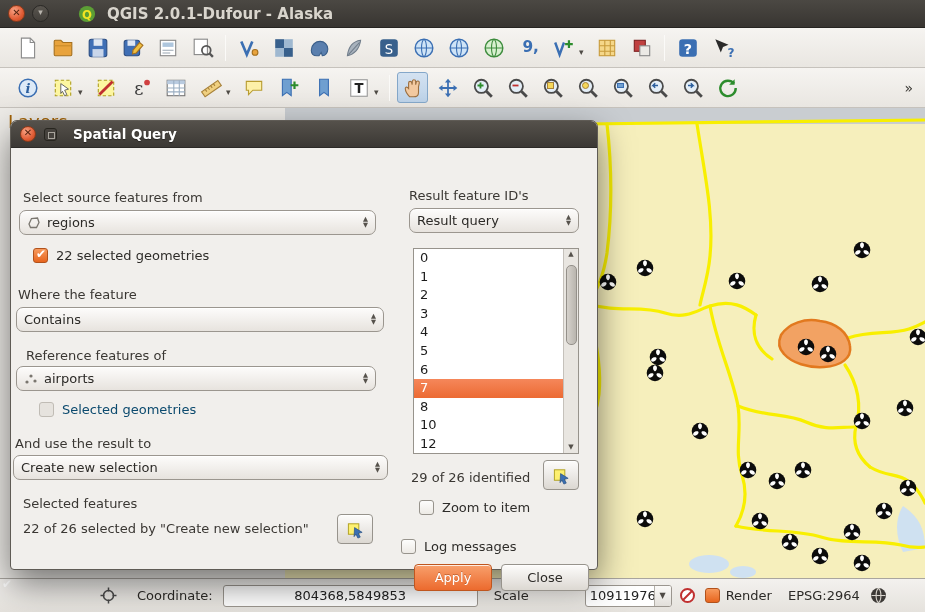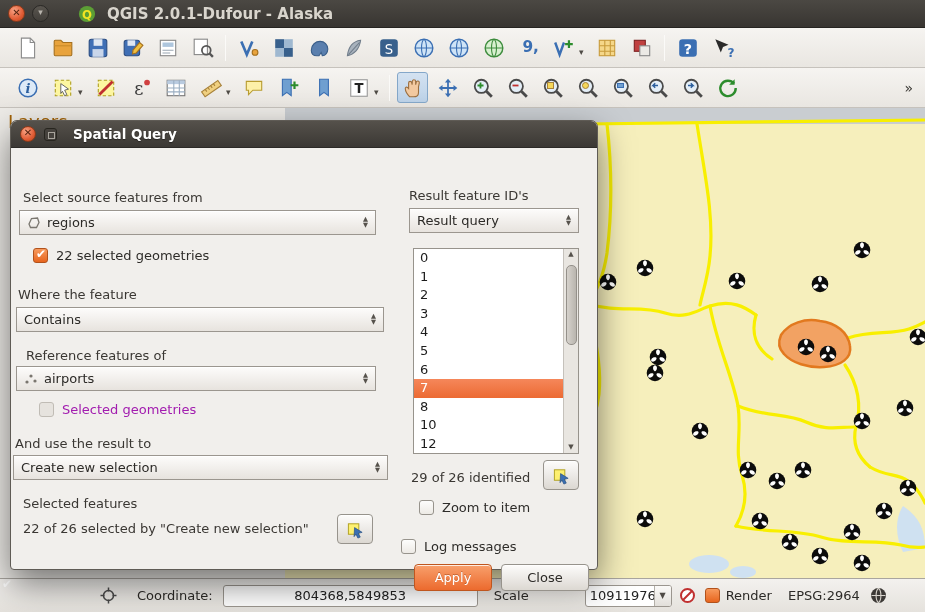--- a/index.html
+++ b/index.html
@@ -42,24 +42,24 @@
   .dlg-titlebar{height:27px;background:linear-gradient(#55514b,#3b3834);border-radius:6px 6px 0 0;
     display:flex;align-items:center;padding:0 9px;gap:8px;border-bottom:1px solid #2c2a27}
   .dlg-close{width:16px;height:16px;border-radius:50%;position:relative;
     background:radial-gradient(circle at 35% 30%,#f8a283,#e05a33 62%,#b34a20);border:1px solid #8e3a19}
   .dlg-close::after{content:"✕";position:absolute;left:0;right:0;top:0;text-align:center;font-size:10px;color:#53220f}
   .dlg-restore{width:13px;height:13px;border-radius:3px;background:#46423d;border:1px solid #27251f;position:relative}
   .dlg-restore::after{content:"";position:absolute;left:3px;top:3px;width:5px;height:5px;border:1px solid #a8a49c}
   .dlg-title{color:#fff;font-weight:bold;font-size:13.5px;margin-left:8px;text-shadow:0 1px 1px rgba(0,0,0,.4)}
   .dlg-body{position:relative;width:100%;height:423px}
   .dlg-label{position:absolute;font-size:13px;color:#3a3733;white-space:nowrap}
-  .dlg-label.dim{color:#a21caf}
+  .dlg-label.dim{color:#0c4a6e}
 
   .combo{position:absolute;height:25px;background:linear-gradient(#fdfcfb,#e7e3de);border:1px solid #9b968f;
-    border-radius:0;display:flex;align-items:center;padding:0 7px;gap:6px;box-shadow:inset 0 1px 0 #fff}
+    border-radius:7px;display:flex;align-items:center;padding:0 7px;gap:6px;box-shadow:inset 0 1px 0 #fff}
   .combo .val{font-size:13px;color:#2c2a27;white-space:nowrap;overflow:hidden}
   .spin{margin-left:auto;font-size:6.5px;line-height:5.5px;color:#56524c;text-align:center;padding-left:4px}
 
   .cbrow{position:absolute;display:flex;align-items:flex-end;gap:8px}
   .cb{width:15px;height:15px;border-radius:3px;border:1px solid #97938c;background:linear-gradient(#fdfdfc,#edeae5);position:relative;flex:0 0 auto}
   .cb.checked{background:linear-gradient(#f79a5d,#e7651e);border-color:#b2521b}
   .cb.checked::after{content:"✔";position:absolute;left:2px;top:-2px;font-size:12px;color:#fff}
   .cb.disabled{background:#e6e3de;border-color:#c0bcb5}
 
   .idlist{position:absolute;left:402px;top:100px;width:166px;height:206px;background:#fff;border:1px solid #97938c;display:flex;overflow:hidden}

